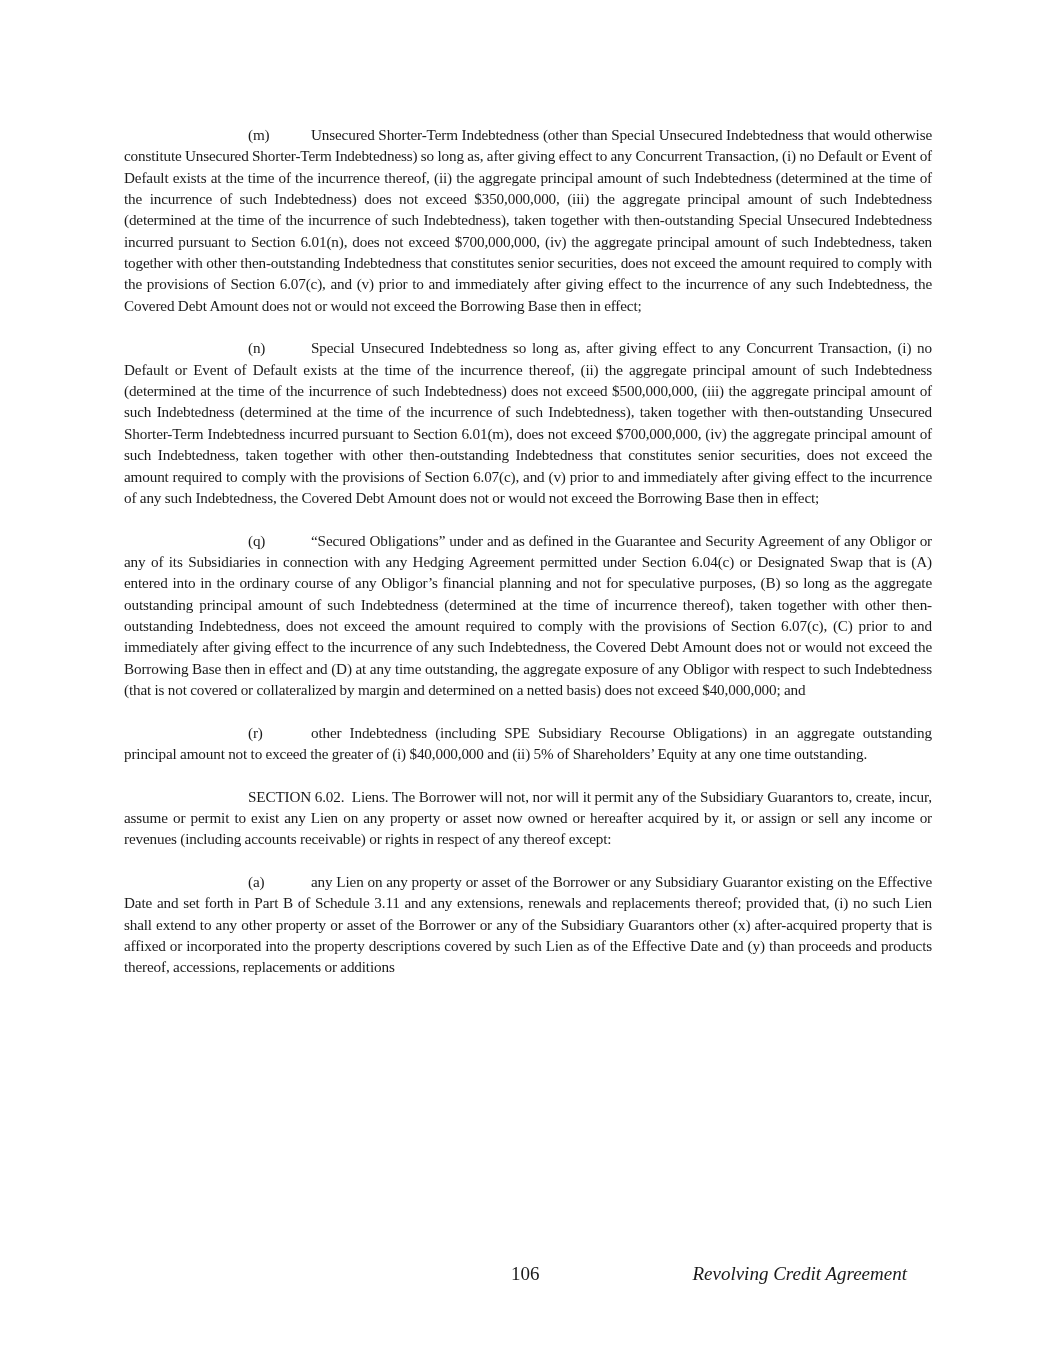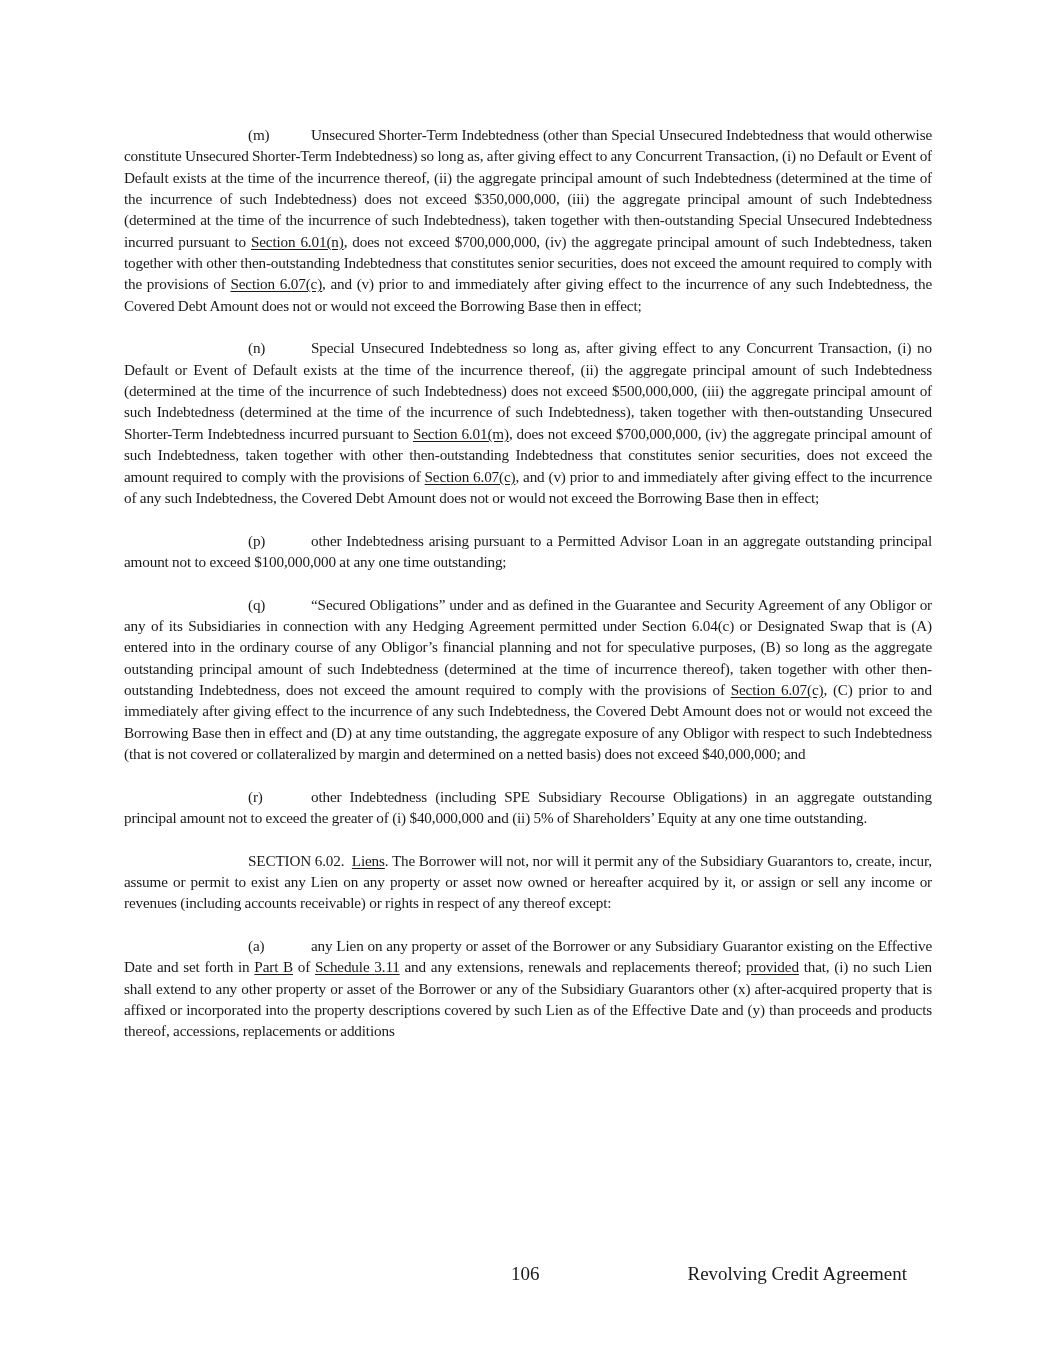--- a/index.html
+++ b/index.html
@@ -37,51 +37,50 @@
     }
     .para .lead-label {
       display: inline-block;
       width: 63px;
     }
     .para .lead-section {
       display: inline;
       padding-left: 124px;
     }
     .u {
-      text-decoration: underline;
       text-underline-offset: 2px;
     }
     .footer {
       position: absolute;
       top: 1263px;
       left: 0;
       width: 1031px;
       height: 26px;
       font-size: 19px;
     }
     .footer .page-num {
       position: absolute;
       left: 511px;
     }
     .footer .doc-title {
       position: absolute;
       right: 124px;
+      font-style: italic;
     }
   </style>
 </head>
 <body>
 
 <div class="page">
 
   <p class="para"><span class="lead"><span class="lead-label">(m)</span></span><span>Unsecured Shorter-Term Indebtedness (other than Special Unsecured Indebtedness that would otherwise constitute Unsecured Shorter-Term Indebtedness) so long as, after giving effect to any Concurrent Transaction, (i) no Default or Event of Default exists at the time of the incurrence thereof, (ii) the aggregate principal amount of such Indebtedness (determined at the time of the incurrence of such Indebtedness) does not exceed $350,000,000, (iii) the aggregate principal amount of such Indebtedness (determined at the time of the incurrence of such Indebtedness), taken together with then-outstanding Special Unsecured Indebtedness incurred pursuant to </span><span class="u">Section 6.01(n)</span><span>, does not exceed $700,000,000, (iv) the aggregate principal amount of such Indebtedness, taken together with other then-outstanding Indebtedness that constitutes senior securities, does not exceed the amount required to comply with the provisions of </span><span class="u">Section 6.07(c)</span><span>, and (v) prior to and immediately after giving effect to the incurrence of any such Indebtedness, the Covered Debt Amount does not or would not exceed the Borrowing Base then in effect;</span></p>
 
   <p class="para"><span class="lead"><span class="lead-label">(n)</span></span><span>Special Unsecured Indebtedness so long as, after giving effect to any Concurrent Transaction, (i) no Default or Event of Default exists at the time of the incurrence thereof, (ii) the aggregate principal amount of such Indebtedness (determined at the time of the incurrence of such Indebtedness) does not exceed $500,000,000, (iii) the aggregate principal amount of such Indebtedness (determined at the time of the incurrence of such Indebtedness), taken together with then-outstanding Unsecured Shorter-Term Indebtedness incurred pursuant to </span><span class="u">Section 6.01(m)</span><span>, does not exceed $700,000,000, (iv) the aggregate principal amount of such Indebtedness, taken together with other then-outstanding Indebtedness that constitutes senior securities, does not exceed the amount required to comply with the provisions of </span><span class="u">Section 6.07(c)</span><span>, and (v) prior to and immediately after giving effect to the incurrence of any such Indebtedness, the Covered Debt Amount does not or would not exceed the Borrowing Base then in effect;</span></p>
 
 
-  <p class="para"><span class="lead"><span class="lead-label">(p)</span></span><span>other Indebtedness arising pursuant to a Permitted Advisor Loan in an aggregate outstanding principal amount not to exceed $100,000,000 at any one time outstanding;</span></p>
 
   <p class="para"><span class="lead"><span class="lead-label">(q)</span></span><span>“Secured Obligations” under and as defined in the Guarantee and Security Agreement of any Obligor or any of its Subsidiaries in connection with any Hedging Agreement permitted under Section 6.04(c) or Designated Swap that is (A) entered into in the ordinary course of any Obligor’s financial planning and not for speculative purposes, (B) so long as the aggregate outstanding principal amount of such Indebtedness (determined at the time of incurrence thereof), taken together with other then-outstanding Indebtedness, does not exceed the amount required to comply with the provisions of </span><span class="u">Section 6.07(c)</span><span>, (C) prior to and immediately after giving effect to the incurrence of any such Indebtedness, the Covered Debt Amount does not or would not exceed the Borrowing Base then in effect and (D) at any time outstanding, the aggregate exposure of any Obligor with respect to such Indebtedness (that is not covered or collateralized by margin and determined on a netted basis) does not exceed $40,000,000; and</span></p>
 
   <p class="para"><span class="lead"><span class="lead-label">(r)</span></span><span>other Indebtedness (including SPE Subsidiary Recourse Obligations) in an aggregate outstanding principal amount not to exceed the greater of (i) $40,000,000 and (ii) 5% of Shareholders’ Equity at any one time outstanding.</span></p>
 
   <p class="para"><span class="lead-section">SECTION 6.02.</span>&nbsp;&nbsp;<span class="u">Liens</span><span>.  The Borrower will not, nor will it permit any of the Subsidiary Guarantors to, create, incur, assume or permit to exist any Lien on any property or asset now owned or hereafter acquired by it, or assign or sell any income or revenues (including accounts receivable) or rights in respect of any thereof except:</span></p>
 
   <p class="para"><span class="lead"><span class="lead-label">(a)</span></span><span>any Lien on any property or asset of the Borrower or any Subsidiary Guarantor existing on the Effective Date and set forth in </span><span class="u">Part B</span><span> of </span><span class="u">Schedule 3.11</span><span> and any extensions, renewals and replacements thereof; </span><span class="u">provided</span><span> that, (i) no such Lien shall extend to any other property or asset of the Borrower or any of the Subsidiary Guarantors other (x) after-acquired property that is affixed or incorporated into the property descriptions covered by such Lien as of the Effective Date and (y) than proceeds and products thereof, accessions, replacements or additions</span></p>
 
 </div>

